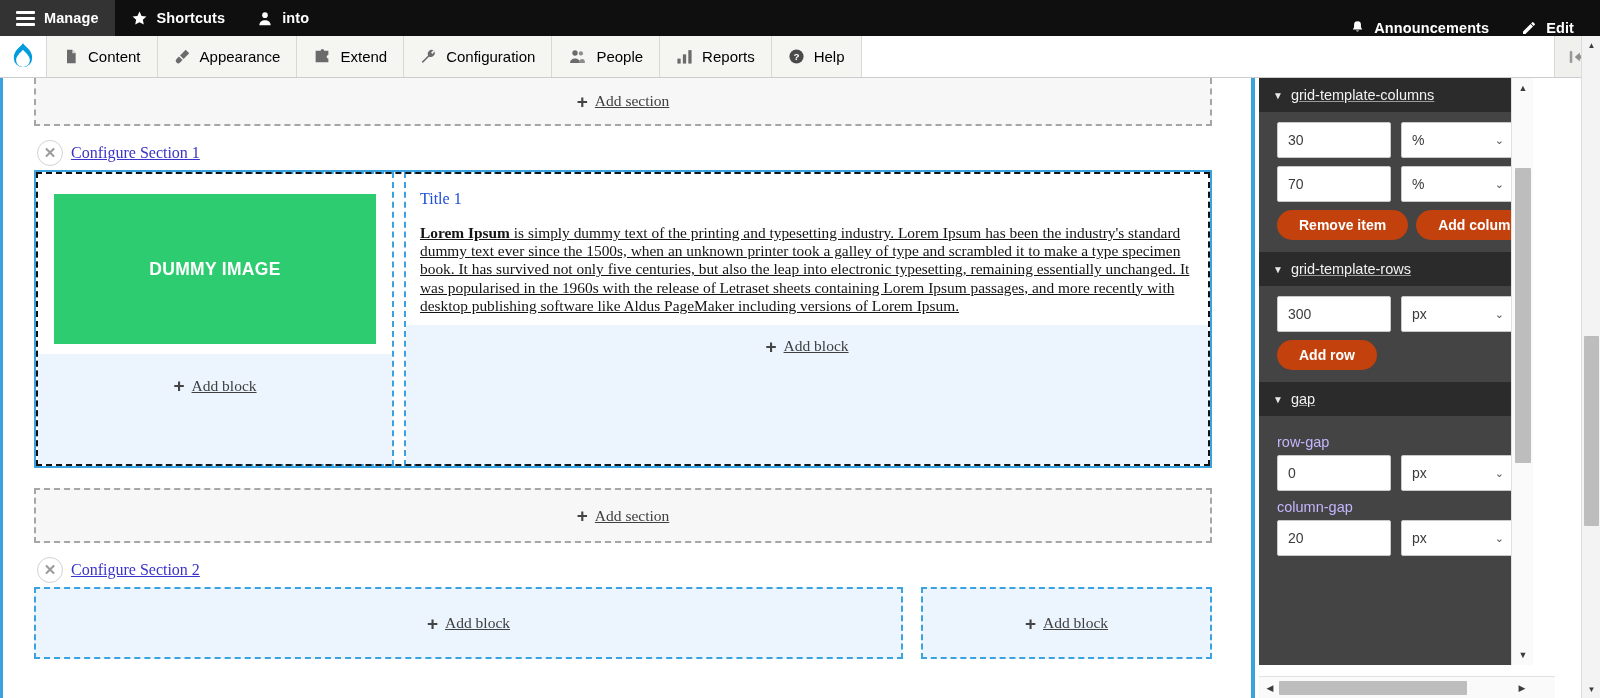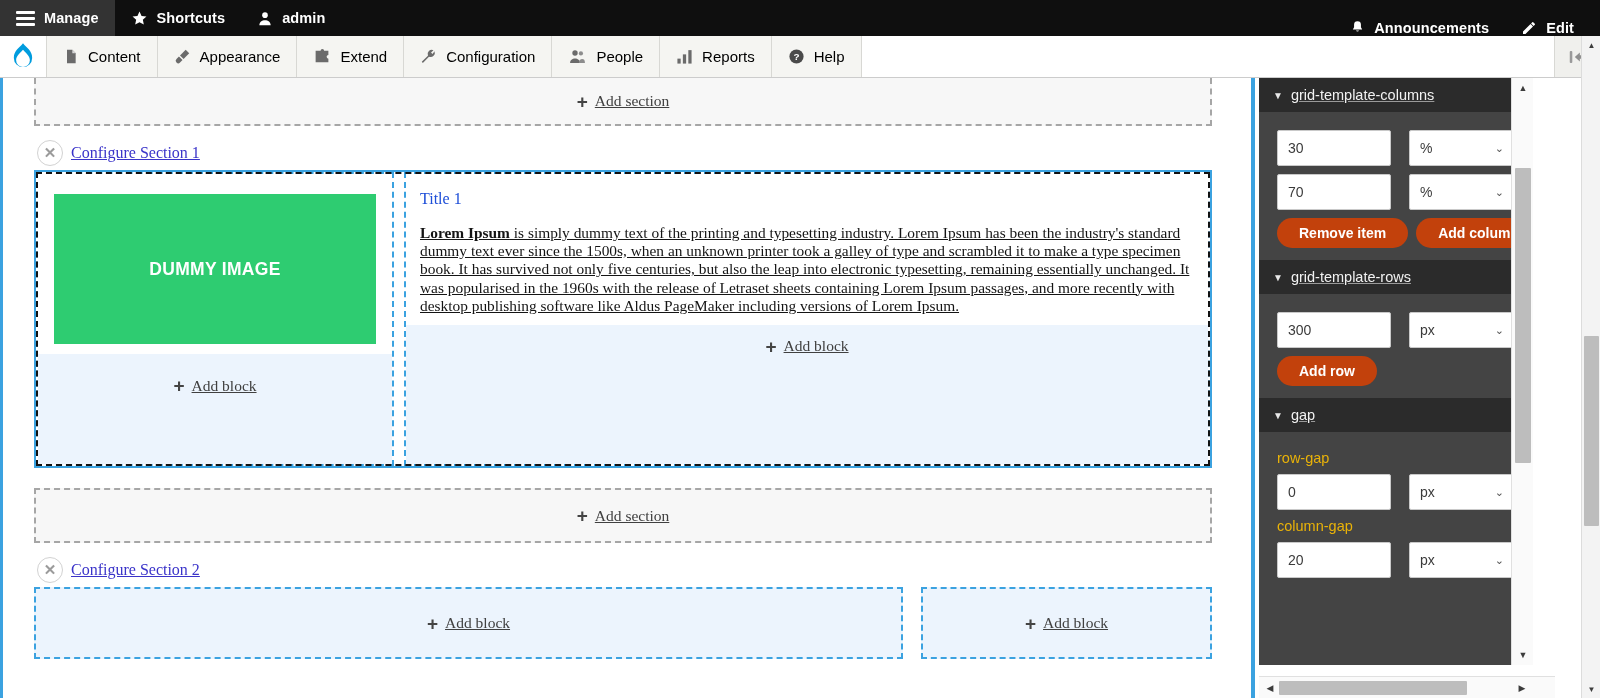--- a/index.html
+++ b/index.html
@@ -196,23 +196,23 @@
 
   .oc-group-head {
     background: #2b2b2b; color: #f2f2f2;
     padding: 9px 14px; font-size: 14.5px;
     display: flex; align-items: center; gap: 8px;
     cursor: pointer;
   }
   .caret { font-size: 10px; color: #e8e8e8; }
   .oc-group-head .ghead-text { text-decoration: underline; text-decoration-color: #9a9a9a; }
   .oc-group-body { padding: 10px 18px 12px 18px; }
-  .oc-sublabel { color: #eab308; font-size: 14.5px; margin: 8px 0 5px 0; }
-
-  .field-row { display: flex; gap: 18px; margin-bottom: 8px; margin-top: 8px; }
+  .oc-sublabel { color: #c4b5fd; font-size: 14.5px; margin: 8px 0 5px 0; }
+
+  .field-row { display: flex; gap: 10px; margin-bottom: 8px; }
   .f-text {
     width: 114px; height: 36px;
     border: 1px solid #c9c9c9; border-radius: 2px; background: #fff;
     padding: 0 10px; font-size: 14px; color: #3b3b3b;
     font-family: "Liberation Sans", sans-serif;
   }
   .f-sel {
     width: 120px; height: 36px;
     border: 1px solid #c9c9c9; border-radius: 2px; background: #fff;
     padding: 0 10px; font-size: 14px; color: #3b3b3b;
@@ -261,21 +261,21 @@
     </span>
     <span>Shortcuts</span>
   </div>
   <div class="tb-item">
     <span class="ico">
       <svg width="16" height="17" viewBox="0 0 24 24">
           <circle cx="12" cy="7" r="4.2" fill="#fff"></circle>
           <path fill="#fff" d="M3.5 22c0-4.7 3.8-7.5 8.5-7.5s8.5 2.8 8.5 7.5z"></path>
         </svg>
     </span>
-    <span>admin</span>
+    <span>into</span>
   </div>
   <div class="tb-spacer"></div>
   <div class="tb-right">
     <div class="tb-item">
       <span class="ico">
         <svg width="15" height="17" viewBox="0 0 24 24">
             <path fill="#fff" d="M12 2a5.5 5.5 0 00-5.5 5.5v4L4.5 15h15l-2-3.5v-4A5.5 5.5 0 0012 2z"></path>
             <path fill="#fff" d="M9.6 16.6a2.5 2.5 0 004.8 0z"></path>
           </svg>
       </span>

